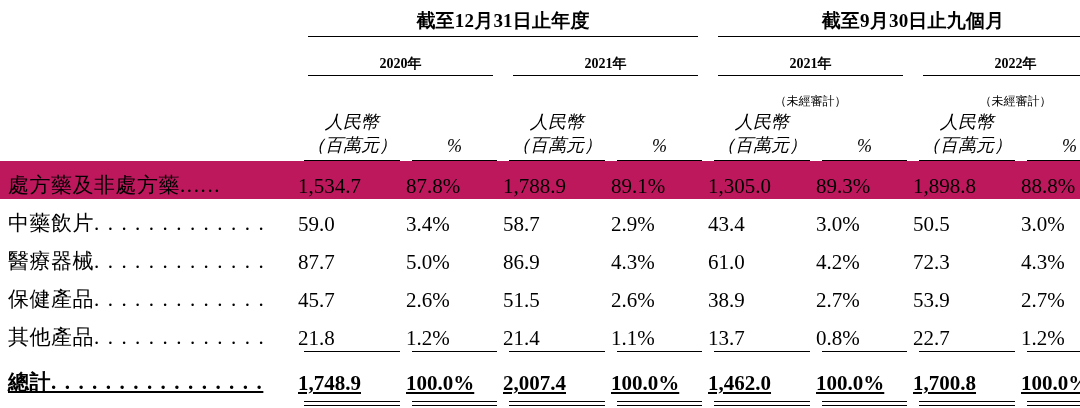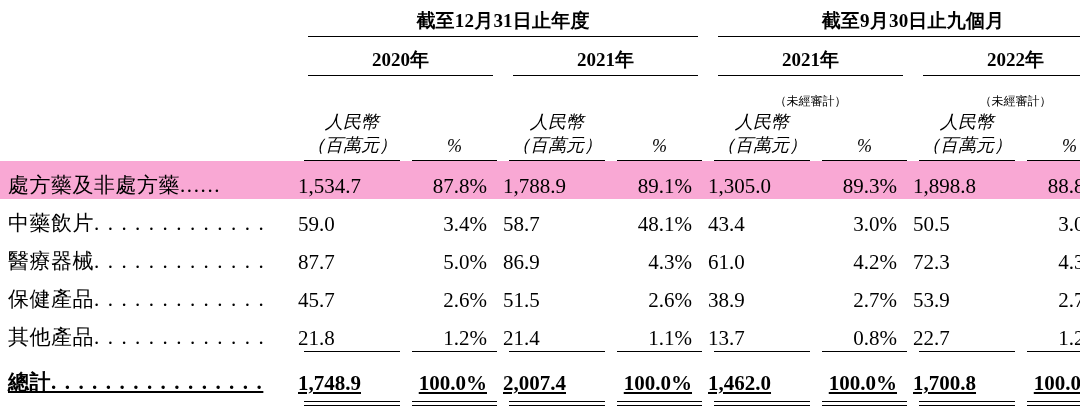--- a/index.html
+++ b/index.html
@@ -53,21 +53,21 @@
     border-top: 1.4px solid #000;
     height: 0;
     font-size: 0;
     line-height: 0;
     margin: 0 10px 6px 10px;
   }
   .yr-head {
     height: 30px;
     text-align: center;
     font-weight: bold;
-    font-size: 19px;
+    font-size: 14px;
     padding-bottom: 2px;
   }
   .unaudited {
     height: 28px;
     text-align: center;
     font-size: 12px;
     padding-bottom: 1px;
   }
   .unit {
     text-align: center;
@@ -108,27 +108,26 @@
     position: relative;
   }
   .lbl .txt { letter-spacing: 0.5px; }
   .lbl .dots { letter-spacing: 1.6px; }
   .num {
     text-align: left;
     padding-right: 14px;
     font-variant-numeric: lining-nums;
   }
   .num.pct {
-    text-align: right;
     padding-right: 16px;
   }
 
   
   tr.highlight td {
-    background: #f9a8d4;
+    background: #be185d;
   }
 
   
   tr.total-row td {
     height: 40px;
     font-weight: bold;
     font-size: 21px;
     padding-top: 4px;
     text-decoration: underline;
   }
@@ -276,21 +275,21 @@
         <td class="num pct">89.3%</td>
         <td class="num">1,898.8</td>
         <td class="num pct">88.8%</td>
       </tr>
 
       <tr class="data-row">
         <td class="lbl"><span class="txt">中藥飲片</span><span class="dots">. . . . . . . . . . . . .</span></td>
         <td class="num">59.0</td>
         <td class="num pct">3.4%</td>
         <td class="num">58.7</td>
-        <td class="num pct">48.1%</td>
+        <td class="num pct">2.9%</td>
         <td class="num">43.4</td>
         <td class="num pct">3.0%</td>
         <td class="num">50.5</td>
         <td class="num pct">3.0%</td>
       </tr>
 
       <tr class="data-row">
         <td class="lbl"><span class="txt">醫療器械</span><span class="dots">. . . . . . . . . . . . .</span></td>
         <td class="num">87.7</td>
         <td class="num pct">5.0%</td>

